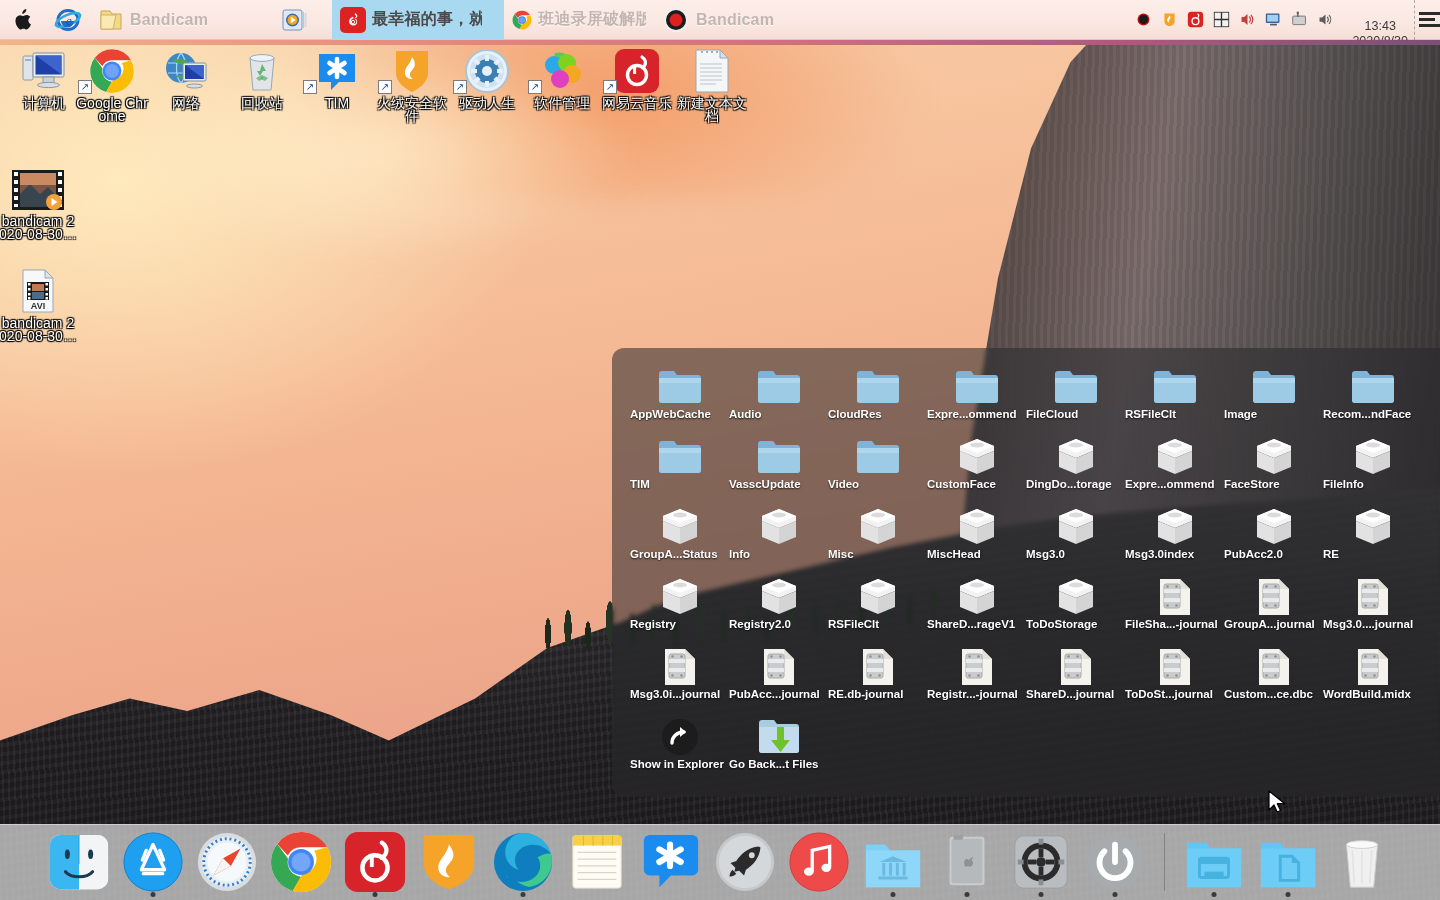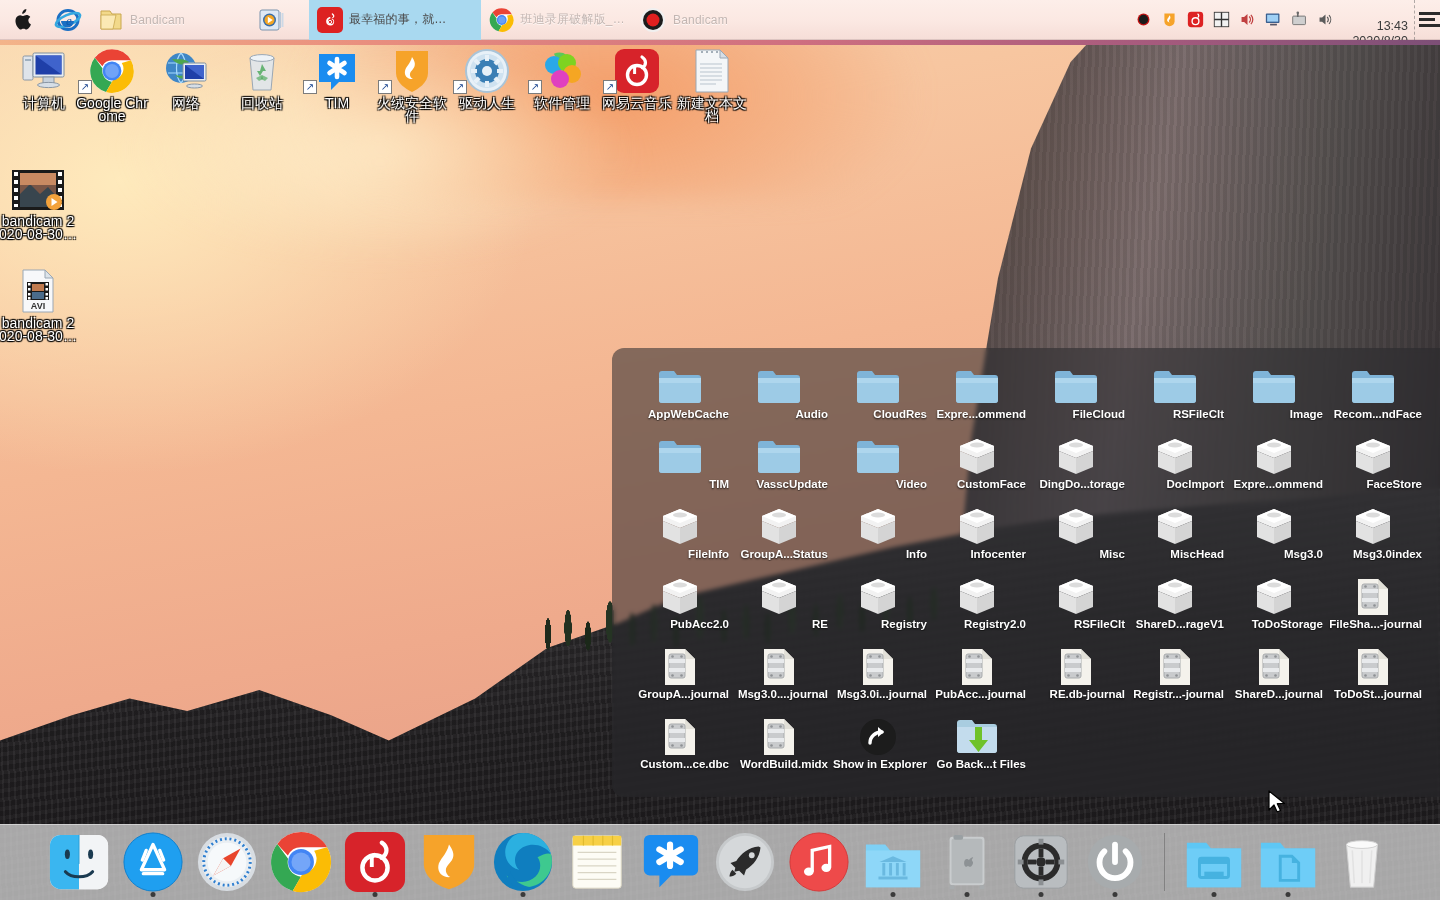--- a/index.html
+++ b/index.html
@@ -92,29 +92,29 @@
   #taskbar:after{
     content:""; position:absolute; left:0; top:40px; width:1440px; height:5px;
     background:linear-gradient(90deg,#f3b48a 0%,#e98f7e 25%,#cf6f80 55%,#a65a7d 80%,#7d4f77 100%);
   }
   .tb-item{
     height:40px; display:flex; align-items:center; gap:6px;
     padding:0 8px; position:relative;
   }
   .tb-item.active{ background:#a9d9f0; }
   .tb-label{
-    font-size:12px; color:#c3b6b2; letter-spacing:.2px;
+    font-size:16px; color:#c3b6b2; letter-spacing:.2px;
     text-shadow:0 1px 0 rgba(255,255,255,.7);
-    max-width:110px; white-space:nowrap; overflow:hidden;
+    max-width:110px; white-space:nowrap; overflow:hidden;font-weight:bold;
   }
   .tb-item.active .tb-label{ color:#4a4a4a; text-shadow:none; }
   #tray{ margin-left:auto; display:flex; align-items:center; gap:9px; padding-right:8px; }
   .tray-ico{ width:17px; height:17px; display:block; }
   #clock{
-    font-size:12.5px; color:#3b3b3b; text-align:right; line-height:15px;
+    font-size:12.5px; color:#3b3b3b; text-align:center; line-height:15px;
     padding:0 6px 0 10px; white-space:nowrap;margin-top:28px;
   }
   #show-desktop{
     width:26px; height:40px; display:flex; flex-direction:column;
     justify-content:center; gap:3px; padding-left:4px;
     border-left:1px dashed rgba(100,100,100,.5);
   }
   #show-desktop i{ display:block; height:3px; background:#2b2b2b; }
 
   
@@ -143,21 +143,21 @@
     backdrop-filter:blur(2px);
     z-index:20;
     padding:18px 0 0 0;
   }
   #file-grid{
     display:grid;
     grid-template-columns:repeat(8, 99px);
     grid-auto-rows:70px;
     padding-left:18px;
   }
-  .fitem{ width:99px; text-align:right; }
+  .fitem{ width:99px; text-align:left; }
   .fitem .fg{ height:42px; display:flex; align-items:center; justify-content:center; }
   .fitem .fcap{
     font-size:11.5px; font-weight:bold; color:#fff; line-height:13px;
     text-shadow:0 1px 2px rgba(0,0,0,.85);
     white-space:nowrap; overflow:hidden;
   }
 
   
   #dock{
     position:absolute; left:0; bottom:0; width:1440px; height:76px;
@@ -654,32 +654,20 @@
       <div class="fitem">
         <div class="fg">
           <svg width="42" height="40" viewBox="0 0 42 40">
       <path d="M21 2 L38 9 L38 14 L21 21 L4 14 L4 9z" fill="#f2f2f2"></path>
       <path d="M21 2 L38 9 L21 16 L4 9z" fill="#ffffff"></path>
       <path d="M4 14 L21 21 L21 37 L4 30z" fill="#e2e2e2"></path>
       <path d="M38 14 L21 21 L21 37 L38 30z" fill="#d4d4d4"></path>
       <ellipse cx="21" cy="8" rx="7" ry="2.6" fill="#dcdcdc"></ellipse>
     </svg>
         </div>
-        <div class="fcap">DocImport</div>
-      </div>
-      <div class="fitem">
-        <div class="fg">
-          <svg width="42" height="40" viewBox="0 0 42 40">
-      <path d="M21 2 L38 9 L38 14 L21 21 L4 14 L4 9z" fill="#f2f2f2"></path>
-      <path d="M21 2 L38 9 L21 16 L4 9z" fill="#ffffff"></path>
-      <path d="M4 14 L21 21 L21 37 L4 30z" fill="#e2e2e2"></path>
-      <path d="M38 14 L21 21 L21 37 L38 30z" fill="#d4d4d4"></path>
-      <ellipse cx="21" cy="8" rx="7" ry="2.6" fill="#dcdcdc"></ellipse>
-    </svg>
-        </div>
         <div class="fcap">Expre...ommend</div>
       </div>
       <div class="fitem">
         <div class="fg">
           <svg width="42" height="40" viewBox="0 0 42 40">
       <path d="M21 2 L38 9 L38 14 L21 21 L4 14 L4 9z" fill="#f2f2f2"></path>
       <path d="M21 2 L38 9 L21 16 L4 9z" fill="#ffffff"></path>
       <path d="M4 14 L21 21 L21 37 L4 30z" fill="#e2e2e2"></path>
       <path d="M38 14 L21 21 L21 37 L38 30z" fill="#d4d4d4"></path>
       <ellipse cx="21" cy="8" rx="7" ry="2.6" fill="#dcdcdc"></ellipse>
@@ -715,32 +703,20 @@
         <div class="fg">
           <svg width="42" height="40" viewBox="0 0 42 40">
       <path d="M21 2 L38 9 L38 14 L21 21 L4 14 L4 9z" fill="#f2f2f2"></path>
       <path d="M21 2 L38 9 L21 16 L4 9z" fill="#ffffff"></path>
       <path d="M4 14 L21 21 L21 37 L4 30z" fill="#e2e2e2"></path>
       <path d="M38 14 L21 21 L21 37 L38 30z" fill="#d4d4d4"></path>
       <ellipse cx="21" cy="8" rx="7" ry="2.6" fill="#dcdcdc"></ellipse>
     </svg>
         </div>
         <div class="fcap">Info</div>
-      </div>
-      <div class="fitem">
-        <div class="fg">
-          <svg width="42" height="40" viewBox="0 0 42 40">
-      <path d="M21 2 L38 9 L38 14 L21 21 L4 14 L4 9z" fill="#f2f2f2"></path>
-      <path d="M21 2 L38 9 L21 16 L4 9z" fill="#ffffff"></path>
-      <path d="M4 14 L21 21 L21 37 L4 30z" fill="#e2e2e2"></path>
-      <path d="M38 14 L21 21 L21 37 L38 30z" fill="#d4d4d4"></path>
-      <ellipse cx="21" cy="8" rx="7" ry="2.6" fill="#dcdcdc"></ellipse>
-    </svg>
-        </div>
-        <div class="fcap">Infocenter</div>
       </div>
       <div class="fitem">
         <div class="fg">
           <svg width="42" height="40" viewBox="0 0 42 40">
       <path d="M21 2 L38 9 L38 14 L21 21 L4 14 L4 9z" fill="#f2f2f2"></path>
       <path d="M21 2 L38 9 L21 16 L4 9z" fill="#ffffff"></path>
       <path d="M4 14 L21 21 L21 37 L4 30z" fill="#e2e2e2"></path>
       <path d="M38 14 L21 21 L21 37 L38 30z" fill="#d4d4d4"></path>
       <ellipse cx="21" cy="8" rx="7" ry="2.6" fill="#dcdcdc"></ellipse>
     </svg>

